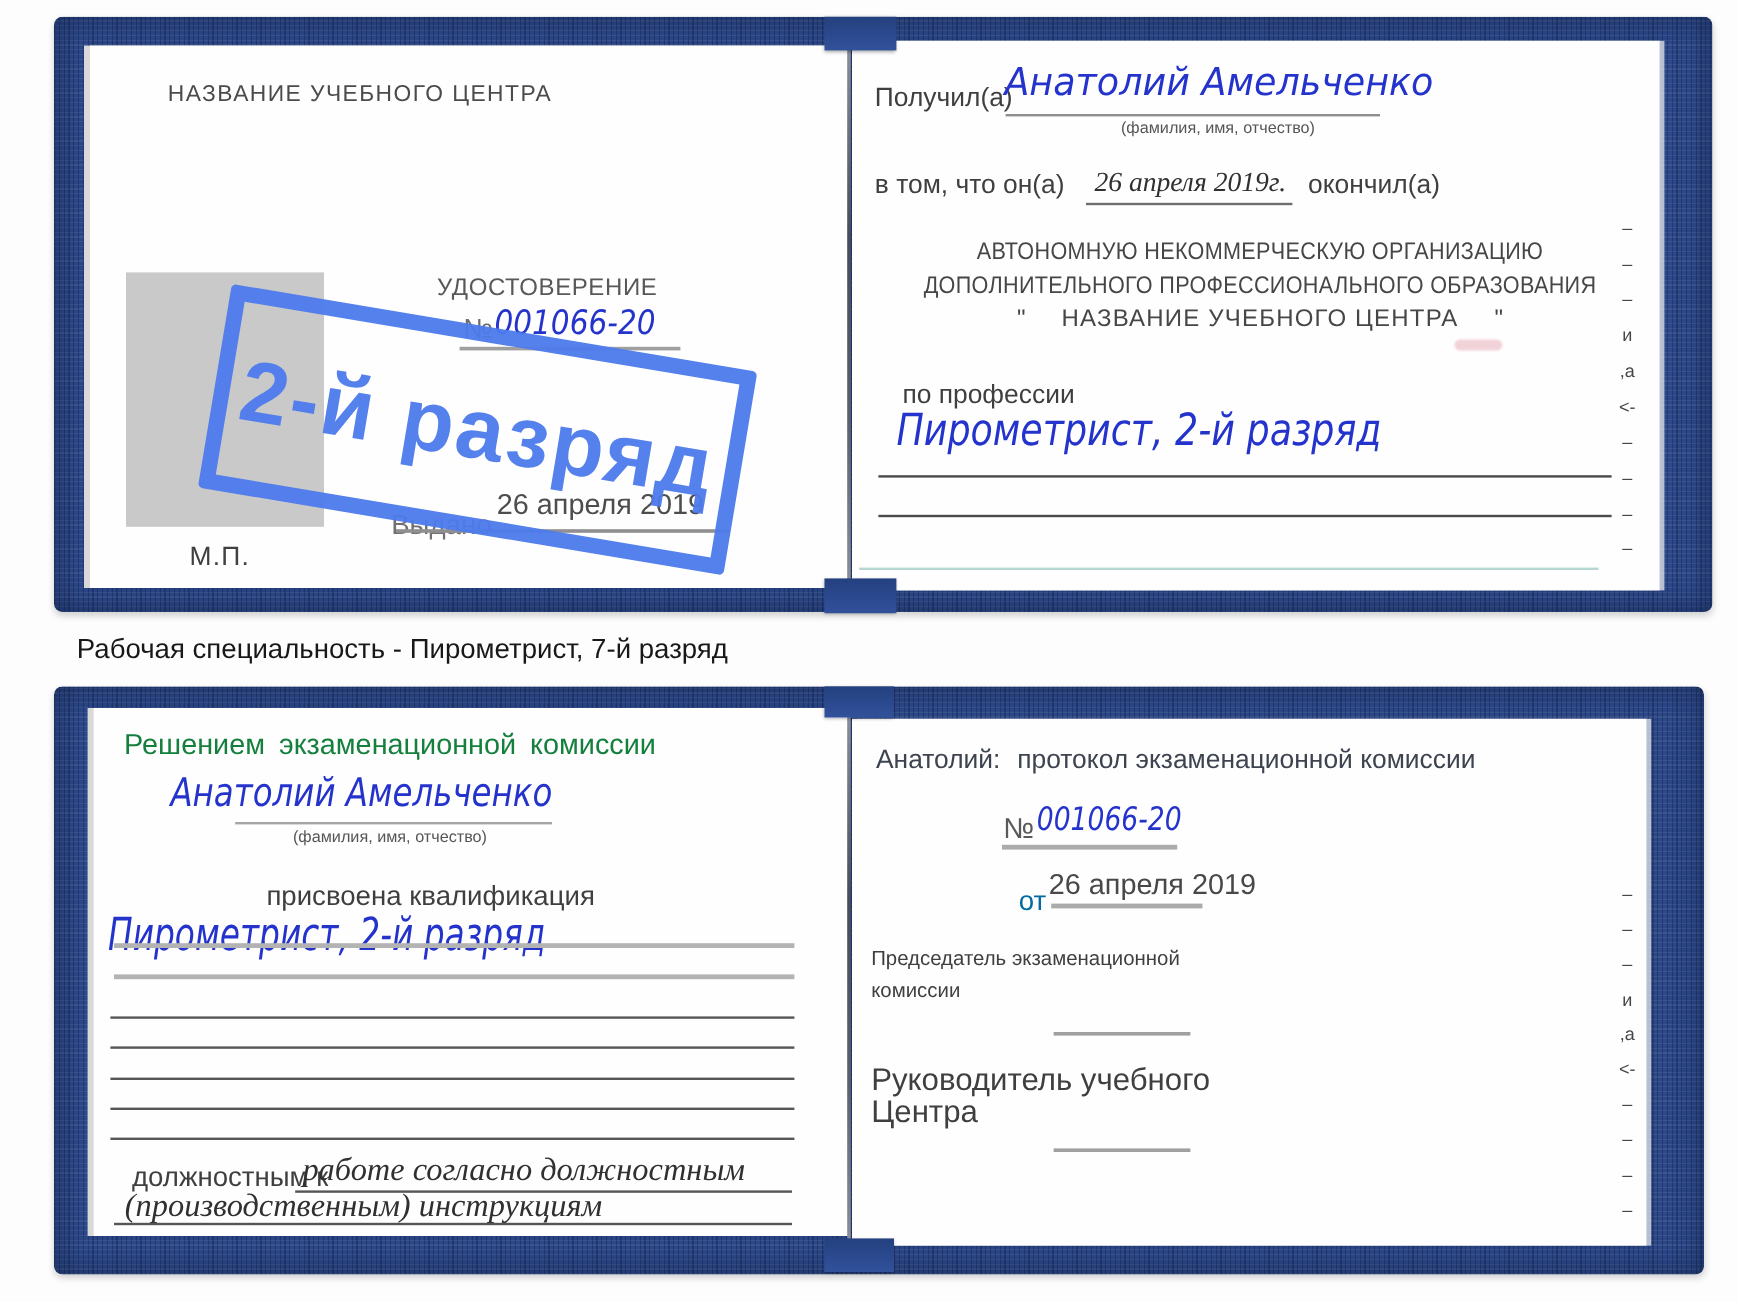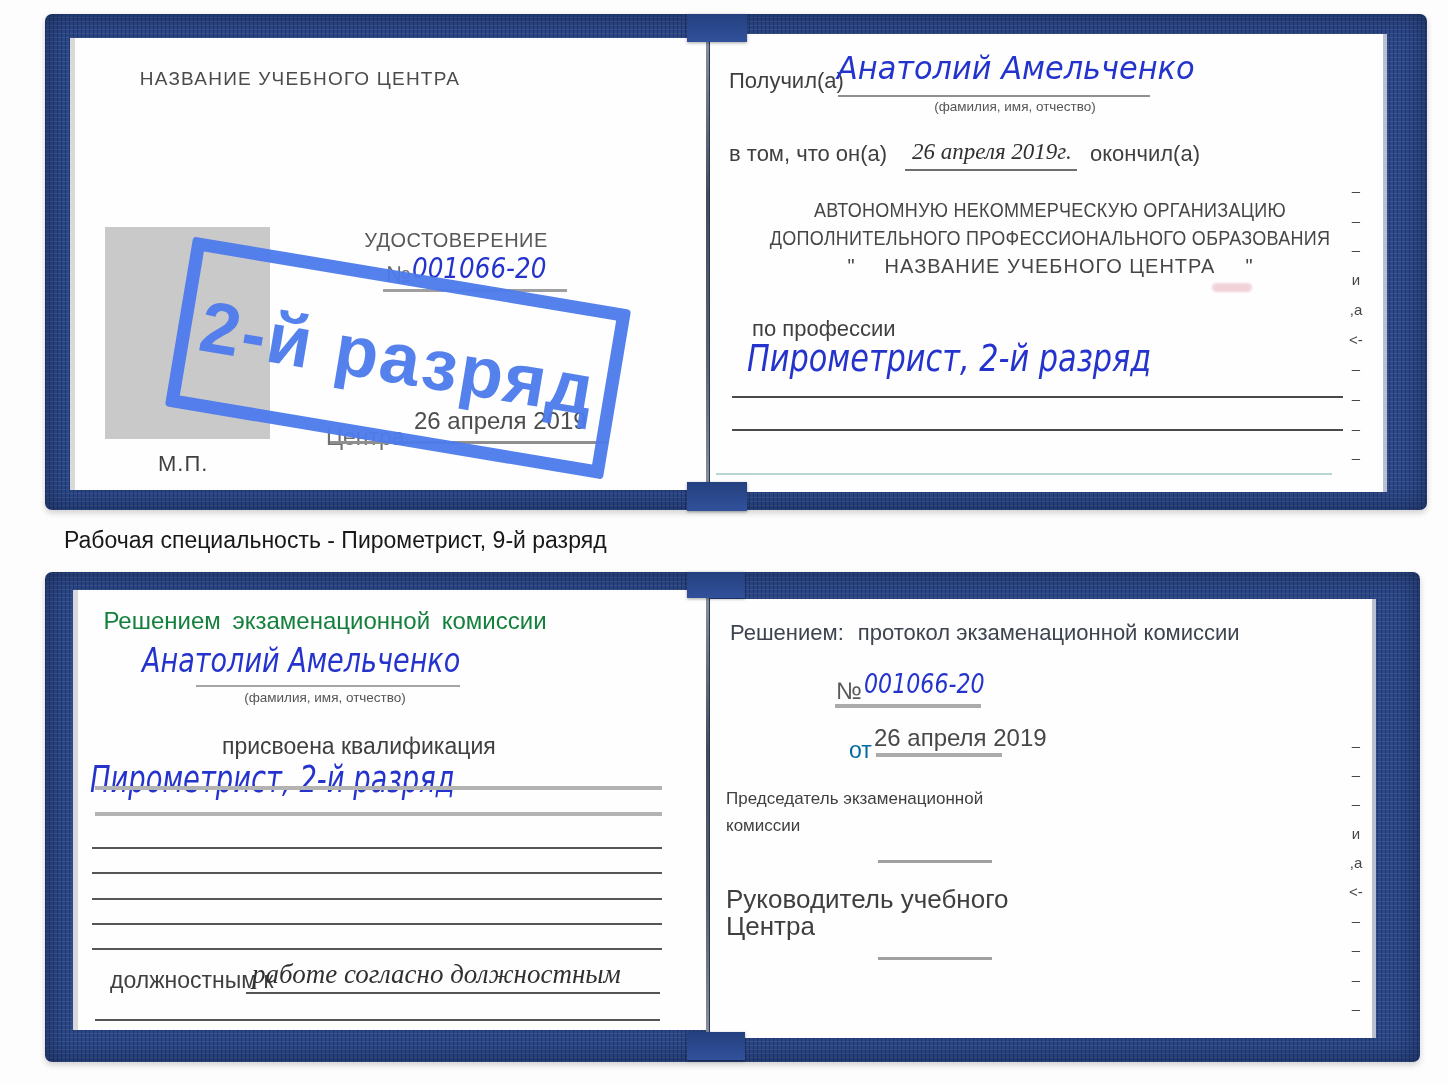--- a/index.html
+++ b/index.html
@@ -147,21 +147,21 @@
 
   <div class="t s1l-title caps">НАЗВАНИЕ УЧЕБНОГО ЦЕНТРА</div>
   <div class="abs s1l-photo" style="position:absolute;"></div>
   <div class="t s1l-doctype caps">УДОСТОВЕРЕНИЕ</div>
   <div class="t s1l-numsign">№</div>
   <div class="t s1l-number ink">001066-20</div>
   <div class="gray-line s1l-numline"></div>
   <div class="stamp">
     <span>2-й разряд</span>
   </div>
-  <div class="t s1l-issued">Центра</div>
+  <div class="t s1l-issued">Выдано</div>
   <div class="t s1l-issuedate">26 апреля 2019</div>
   <div class="gray-line s1l-issline"></div>
   <div class="t s1l-mp">М.П.</div>
 
   <div class="t s1r-received">Получил(а)</div>
   <div class="t s1r-name ink">Анатолий Амельченко</div>
   <div class="gray-line s1r-nameline"></div>
   <div class="t s1r-fio">(фамилия, имя, отчество)</div>
   <div class="t s1r-confirm">в том, что он(а)</div>
   <div class="t s1r-compdate serifit">26 апреля 2019г.</div>
@@ -186,21 +186,21 @@
 –
 –
 и
 ,а
 &lt;-
 –
 –
 –
 –</div>
 
-  <div class="t caption">Рабочая специальность - Пирометрист, 9-й разряд</div>
+  <div class="t caption">Рабочая специальность - Пирометрист, 7-й разряд</div>
 
   <div class="cover cov2"></div>
   <div class="page pl" style="left:78px;top:590px;width:630px;height:440px;"></div>
   <div class="page pr" style="left:710px;top:599px;width:662px;height:439px;"></div>
   <div class="fold" style="left:706px;top:596px;width:3px;height:440px;"></div>
   <div class="tab" style="left:687px;top:572px;width:58px;height:26px;"></div>
   <div class="tab" style="left:687px;top:1032px;width:58px;height:28px;"></div>
 
   <div class="t s2l-heading">Решением экзаменационной комиссии</div>
   <div class="t s2l-name ink">Анатолий Амельченко</div>
@@ -211,24 +211,25 @@
   <div class="soft-line s2l-lt1"></div>
   <div class="soft-line s2l-lt2"></div>
   <div class="dark-line thin th1"></div>
   <div class="dark-line thin th2"></div>
   <div class="dark-line thin th3"></div>
   <div class="dark-line thin th4"></div>
   <div class="dark-line thin th5"></div>
   <div class="t s2l-admlabel">должностным к</div>
   <div class="t s2l-admval1 serifit">работе согласно должностным</div>
   <div class="dark-line s2l-admline1"></div>
+  <div class="t s2l-admval2 serifit">(производственным) инструкциям</div>
   <div class="dark-line s2l-admline2"></div>
 
   <div class="t s2r-basis">
-    <span class="lbl">Решением:</span><span>протокол экзаменационной комиссии</span>
+    <span class="lbl">Анатолий:</span><span>протокол экзаменационной комиссии</span>
   </div>
   <div class="t s2r-numsign">№</div>
   <div class="t s2r-number ink">001066-20</div>
   <div class="soft-line s2r-numline"></div>
   <div class="t s2r-ot">от</div>
   <div class="t s2r-date">26 апреля 2019</div>
   <div class="soft-line s2r-dateline"></div>
   <div class="t s2r-chair">Председатель экзаменационной комиссии</div>
   <div class="gray-line s2r-sig1"></div>
   <div class="t s2r-head">Руководитель учебного Центра</div>

